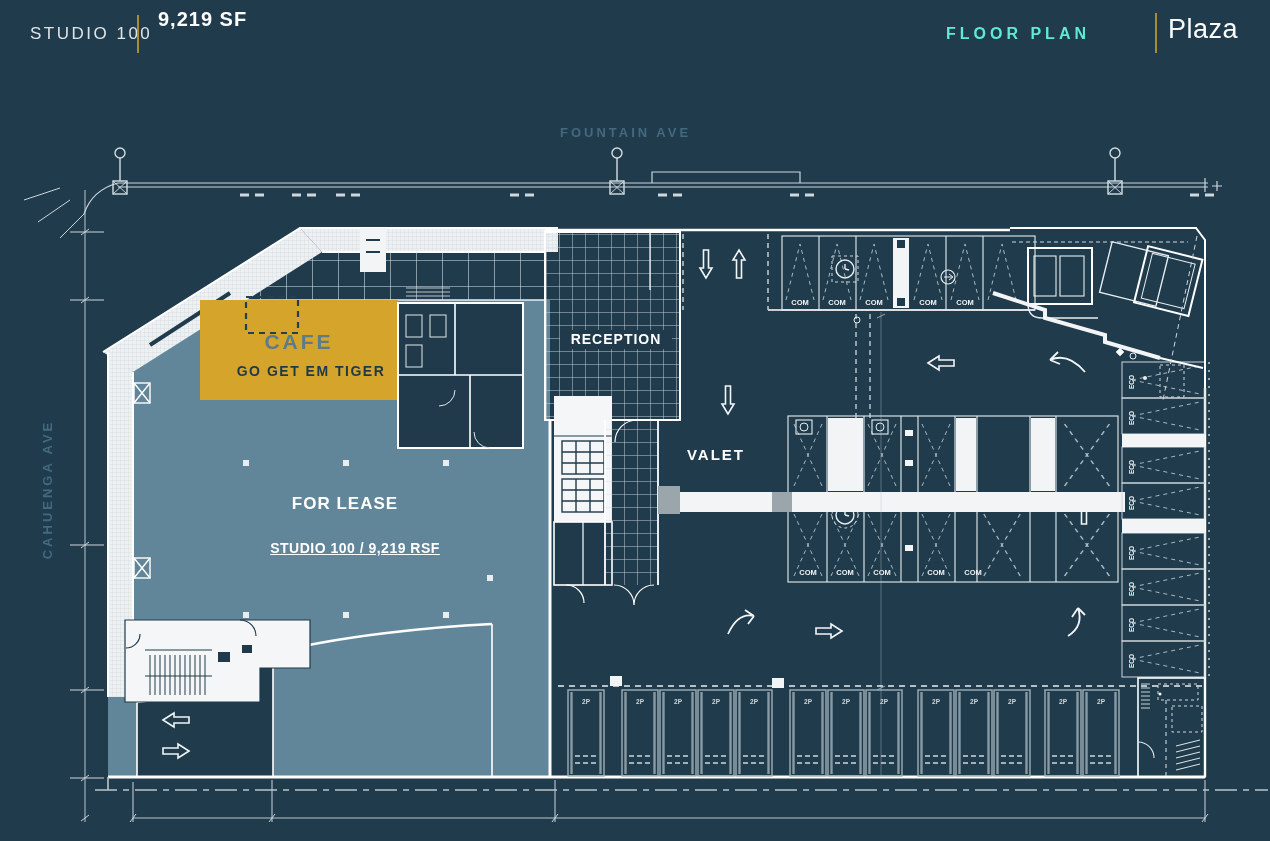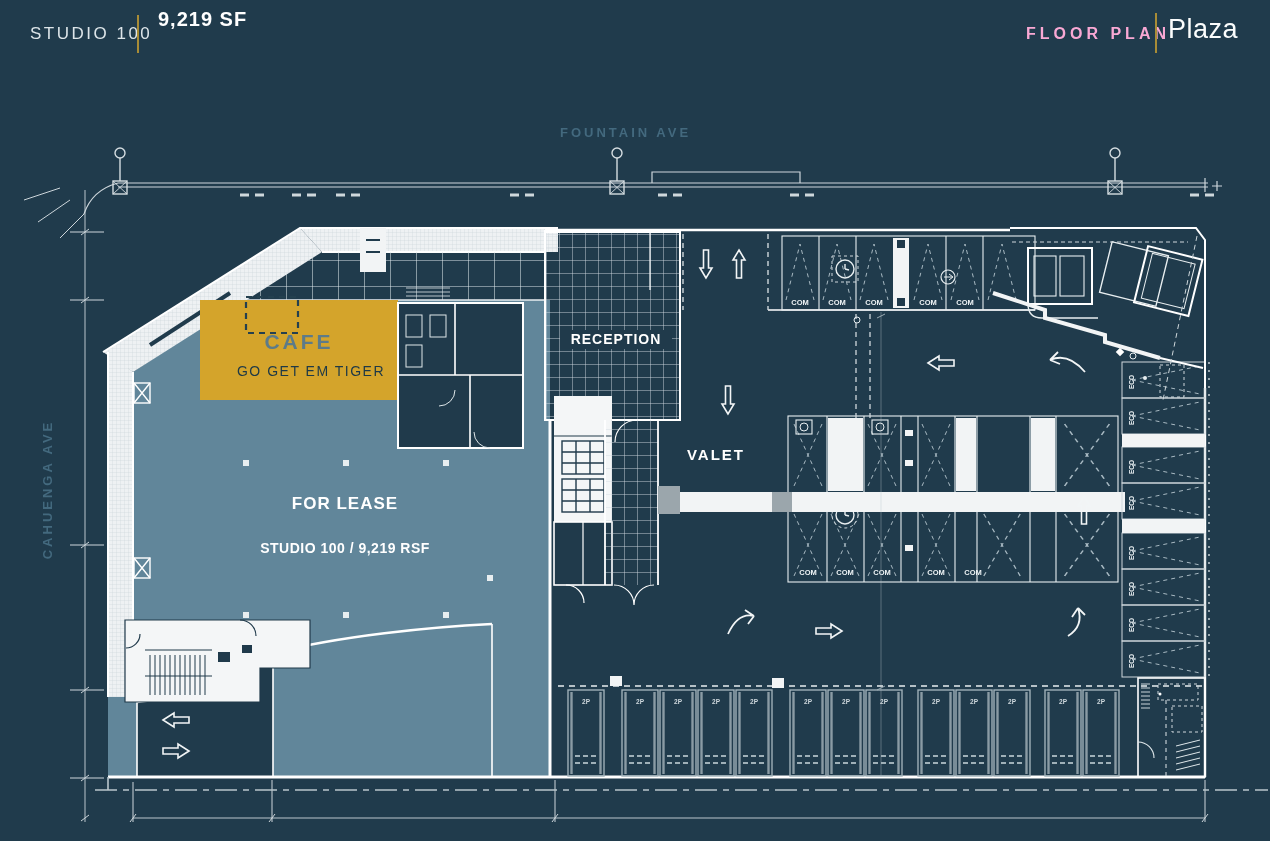--- a/index.html
+++ b/index.html
@@ -5,33 +5,33 @@
   html,body{margin:0;padding:0;background:#203B4C;}
   #stage{position:relative;width:1270px;height:841px;background:#203B4C;overflow:hidden;
          font-family:"Liberation Sans",sans-serif;}
   .abs{position:absolute;}
   
   .hdr-project{left:30px;top:24px;font-size:17px;letter-spacing:2.5px;color:#dde5e9;}
   .hdr-area{left:158px;top:8px;font-size:20px;font-weight:bold;letter-spacing:1px;color:#ffffff;}
   .gold-bar{width:2px;background:#A88C36;}
   .bar1{left:137px;top:15px;height:38px;}
   .bar2{left:1155px;top:13px;height:40px;}
-  .hdr-plantype{left:1020px;top:25px;width:150px;text-align:right;font-size:16px;font-weight:bold;
-                letter-spacing:4px;color:#f9a8d4;}
+  .hdr-plantype{left:940px;top:25px;width:150px;text-align:right;font-size:16px;font-weight:bold;
+                letter-spacing:4px;color:#5eead4;}
   .hdr-floor{left:1168px;top:14px;font-size:27px;font-weight:300;color:#fbfdfd;letter-spacing:.5px;}
   
   .street{font-size:13px;font-weight:bold;letter-spacing:3px;color:#43697E;}
   .street-top{left:560px;top:125px;width:200px;text-align:left;}
   .street-left{left:-38px;top:482px;width:170px;text-align:center;transform:rotate(-90deg);}
   
   .lbl{color:#ffffff;font-weight:bold;text-align:center;}
   .lbl-cafe{left:200px;top:330px;width:198px;font-size:21px;letter-spacing:3px;color:#5D7B89;font-weight:bold;}
-  .lbl-tenant{left:200px;top:363px;width:222px;font-size:14px;letter-spacing:1.5px;color:#1E3947;font-weight:normal;}
+  .lbl-tenant{left:200px;top:363px;width:222px;font-size:14px;letter-spacing:1.5px;color:#1E3947;font-weight:bold;}
   .lbl-lease1{left:245px;top:494px;width:200px;font-size:17px;letter-spacing:1px;}
-  .lbl-lease2{left:215px;top:540px;width:260px;font-size:14px;letter-spacing:.5px;}
+  .lbl-lease2{left:225px;top:540px;width:260px;font-size:14px;letter-spacing:.5px;text-decoration:underline;}
   .lbl-reception{left:560px;top:330px;width:112px;font-size:14px;letter-spacing:1px;
                  background:#203A4B;padding:1px 0 2px 0;}
   .lbl-valet{left:666px;top:446px;width:100px;font-size:15px;letter-spacing:2px;text-align:center;}
   svg text{font-family:"Liberation Sans",sans-serif;}
 </style>
 </head>
 <body>
 
 <div id="stage">
 

